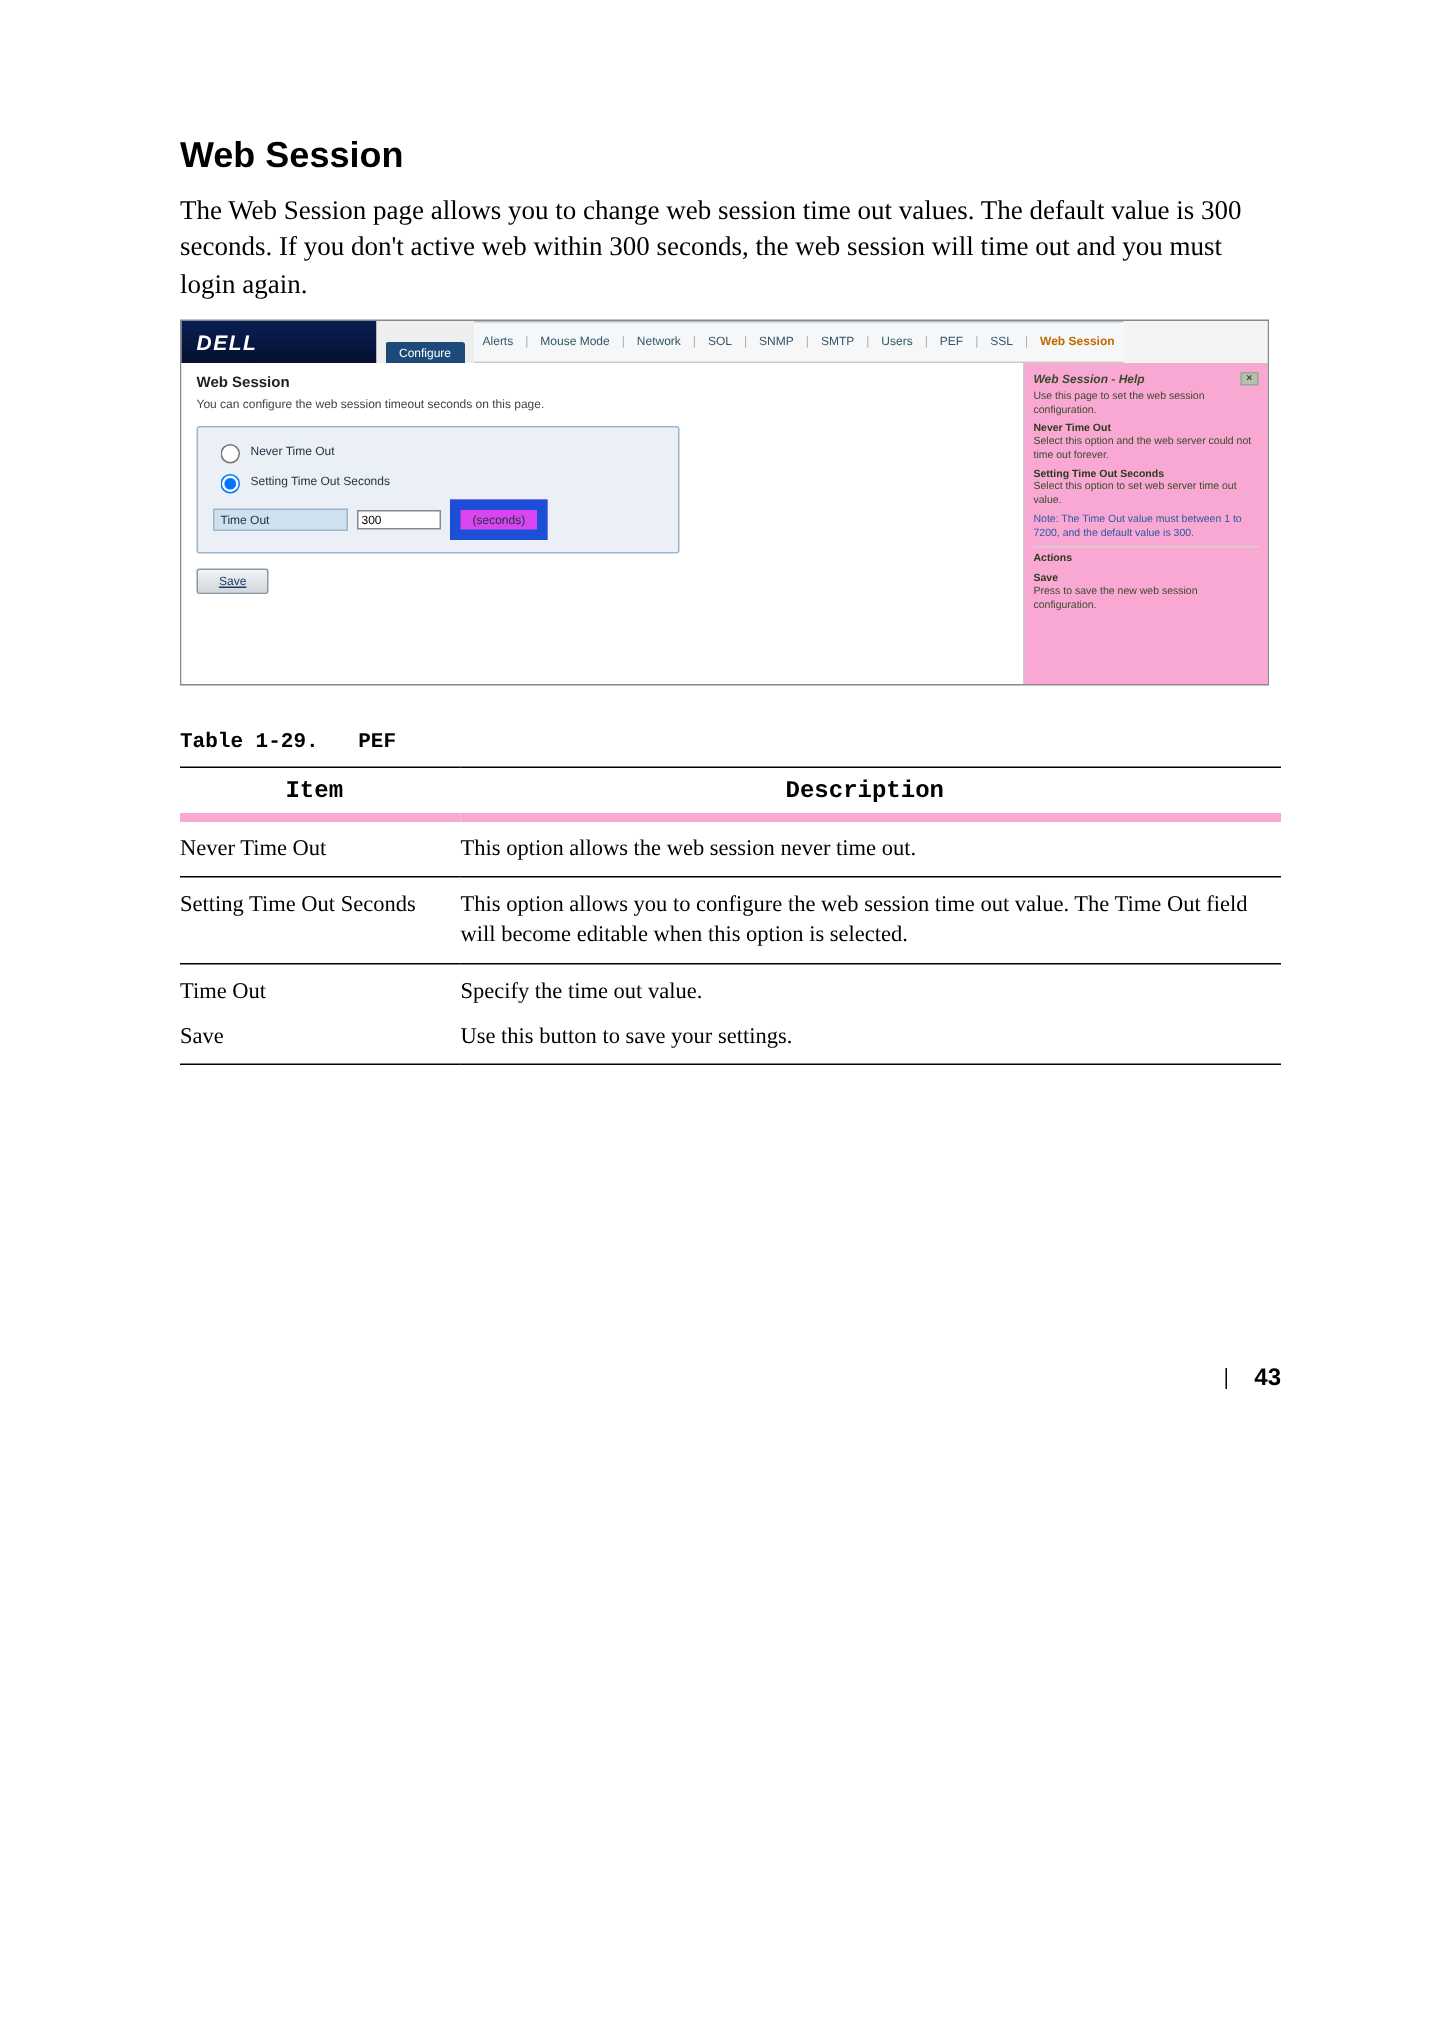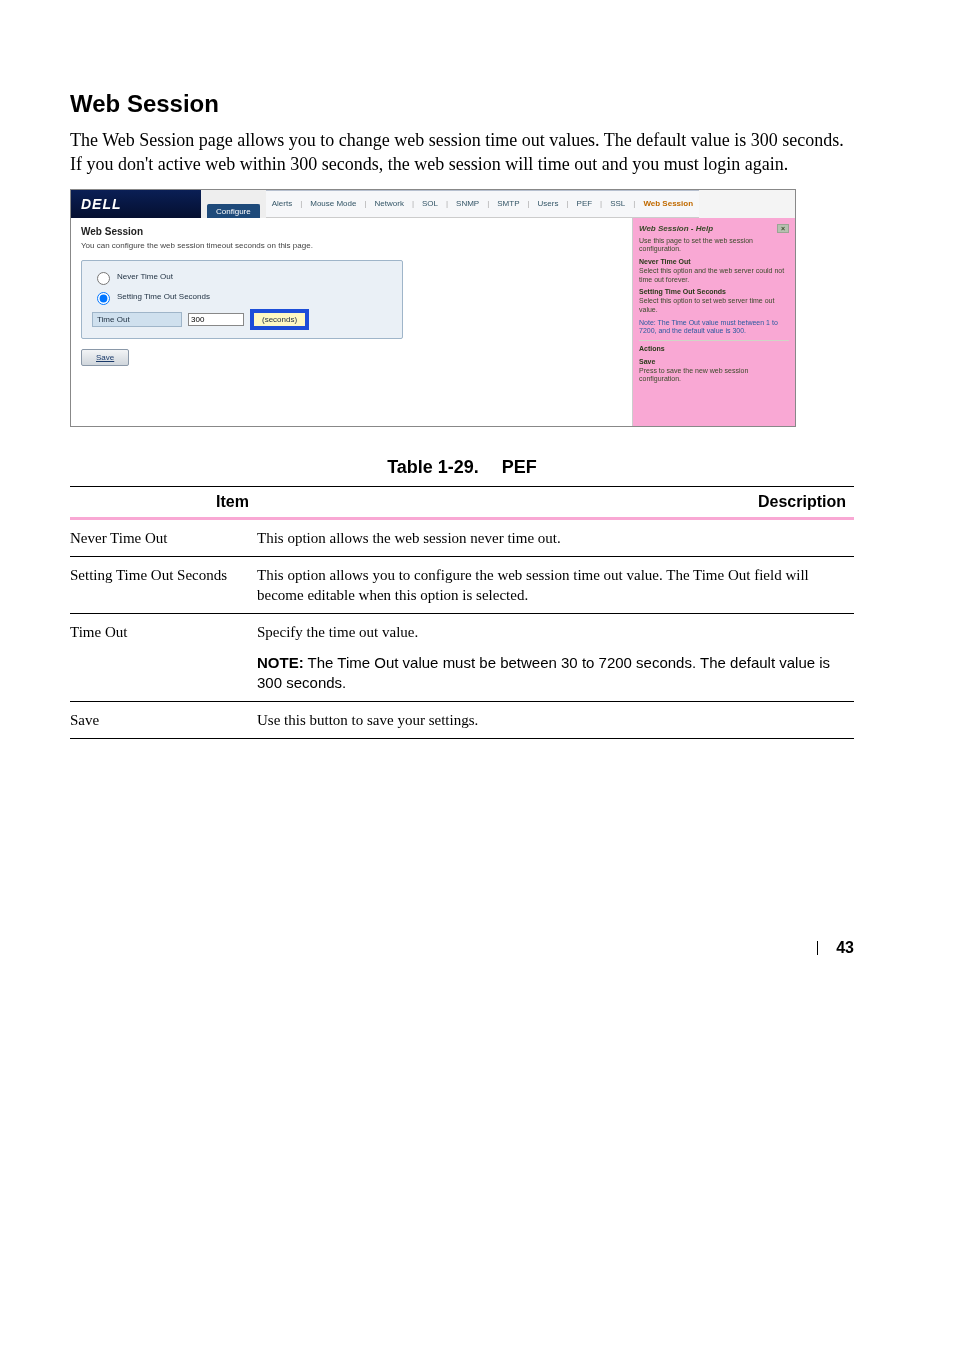--- a/index.html
+++ b/index.html
@@ -4,21 +4,21 @@
 <style>
   html, body {
     margin: 0;
     padding: 0;
     background: #fff;
     font-family: "Times New Roman", Times, Georgia, serif;
     color: #000;
     width: 954px;
   }
   .page {
-    padding: 90px 100px 60px 70px;
+    padding: 90px 100px 60px 120px;
     box-sizing: border-box;
     width: 954px;
   }
 
   h2.section-title {
     font-family: "Helvetica Neue", Arial, sans-serif;
     font-weight: 700;
     font-size: 24px;
     margin: 0 0 10px 0;
   }
@@ -180,23 +180,23 @@
     border: 1px solid #9fb5c9;
   }
   .shot .form-block input[type="text"] {
     width: 50px;
     font-size: 8px;
     padding: 1px 2px;
     border: 1px solid #888;
     background: #fff;
   }
   .shot .form-block .unit {
-    background: #fef9c3;
+    background: #d946ef;
     padding: 2px 8px;
-    border: 4px solid #1d4ed8;
+    border: 7px solid #1d4ed8;
   }
   .shot .save-btn {
     margin-top: 10px;
     display: inline-block;
     padding: 3px 14px;
     background: linear-gradient(#f2f4f6, #d0d6dc);
     border: 1px solid #8a98a8;
     border-radius: 2px;
     font-size: 8px;
     color: #1a3a6a;
@@ -237,42 +237,41 @@
     color: #2a5aa0;
   }
   .shot .rightpanel hr {
     border: none;
     border-top: 1px solid #cfd6c6;
     margin: 4px 0;
   }
 
   
   .tbl-caption {
-    font-family: Liberation Sans, sans-serif;
-    font-size: 18px;
+    font-family: Liberation Mono, monospace;
+    font-size: 14px;
     font-weight: 700;
     margin: 0 0 8px 0;
-    text-align: center;
   }
   .tbl-caption .capnum {
     margin-right: 18px;
   }
   table.def {
     width: 100%;
     border-collapse: collapse;
     font-size: 15px;
   }
   table.def thead th {
-    text-align: right;
-    font-family: Liberation Sans, sans-serif;
+    text-align: center;
+    font-family: Liberation Mono, monospace;
     font-weight: 700;
     font-size: 16px;
     padding: 6px 8px 6px 0;
     border-top: 1.5px solid #000;
-    border-bottom: 3px solid #f9a8d4;
+    border-bottom: 6px solid #f9a8d4;
   }
   table.def tbody td {
     vertical-align: top;
     padding: 8px 12px 8px 0;
     border-bottom: 1px solid #000;
     line-height: 1.35;
   }
   table.def tbody td:first-child {
     width: 175px;
     font-family: "Times New Roman", Times, Georgia, serif;
@@ -419,28 +418,20 @@
       </tr>
       <tr>
         <td>Setting Time Out Seconds</td>
         <td>This option allows you to configure the web session time out value. The Time Out field will become editable when this option is selected.</td>
       </tr>
       <tr class="noborder">
         <td>Time Out</td>
         <td>Specify the time out value.</td>
       </tr>
       <tr>
-        <td></td>
-        <td>
-          <span class="note-line">
-            <span class="note-strong">NOTE:</span><span> The Time Out value must be between 30 to 7200 seconds. The default value is 300 seconds.</span>
-          </span>
-        </td>
-      </tr>
-      <tr>
         <td>Save</td>
         <td>Use this button to save your settings.</td>
       </tr>
     </tbody>
   </table>
 
   <div class="pagefoot">
     <span class="bar"></span>
     <span class="num">43</span>
   </div>

